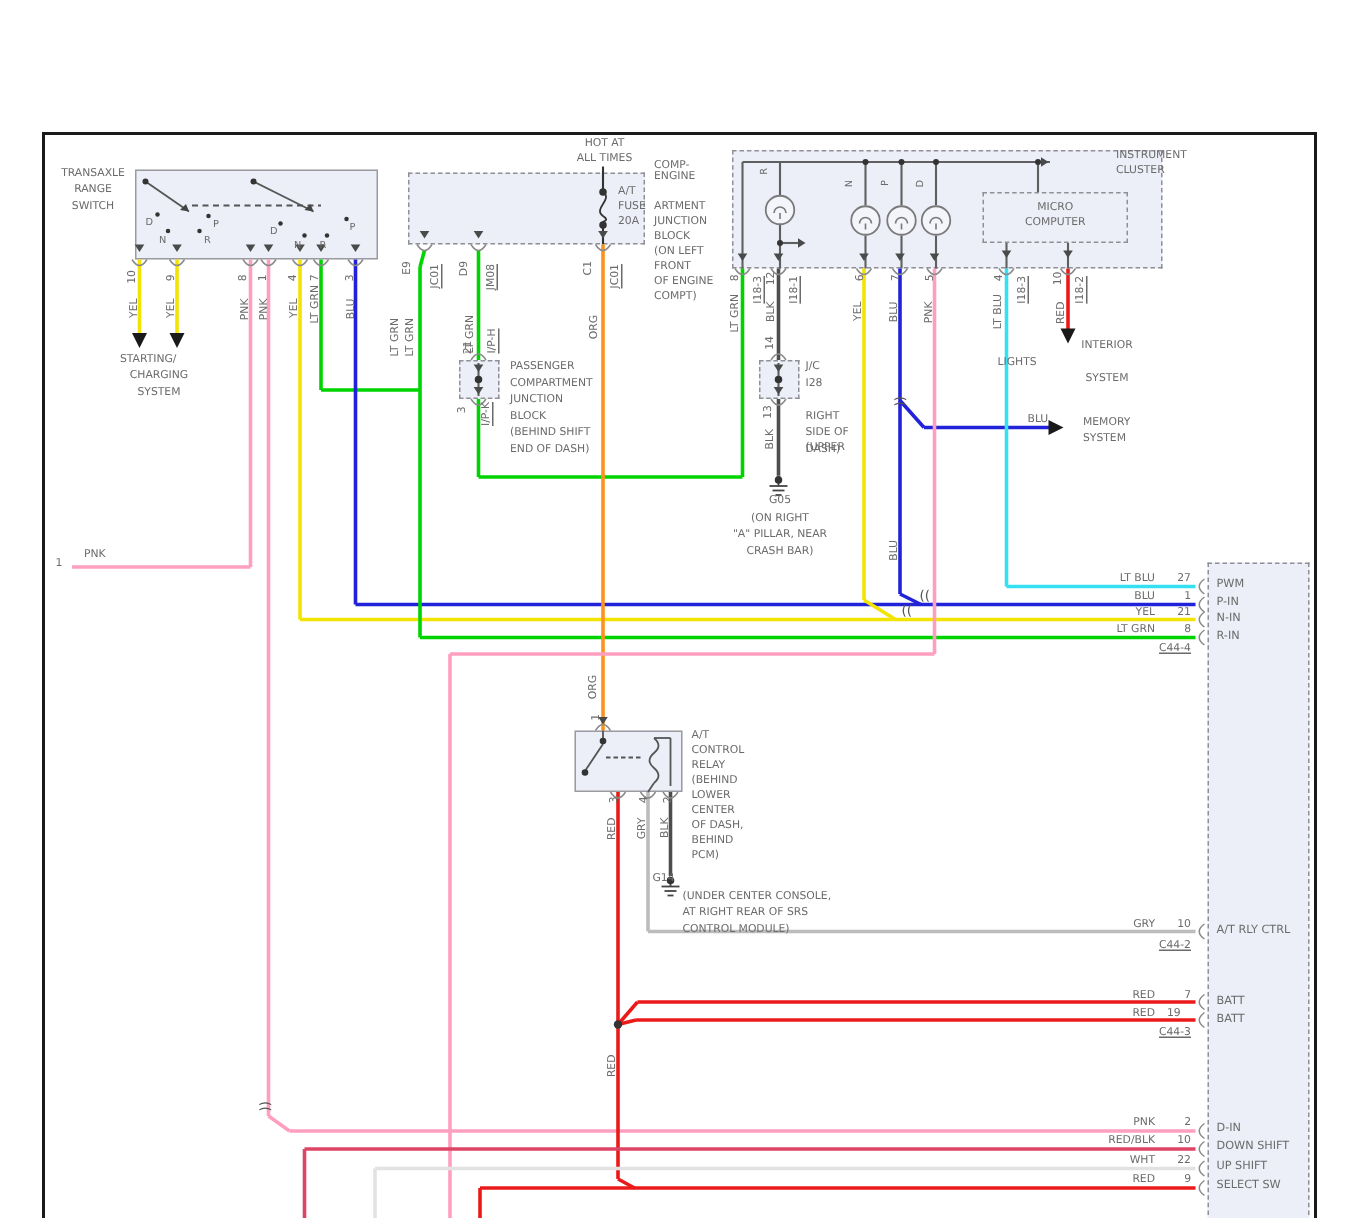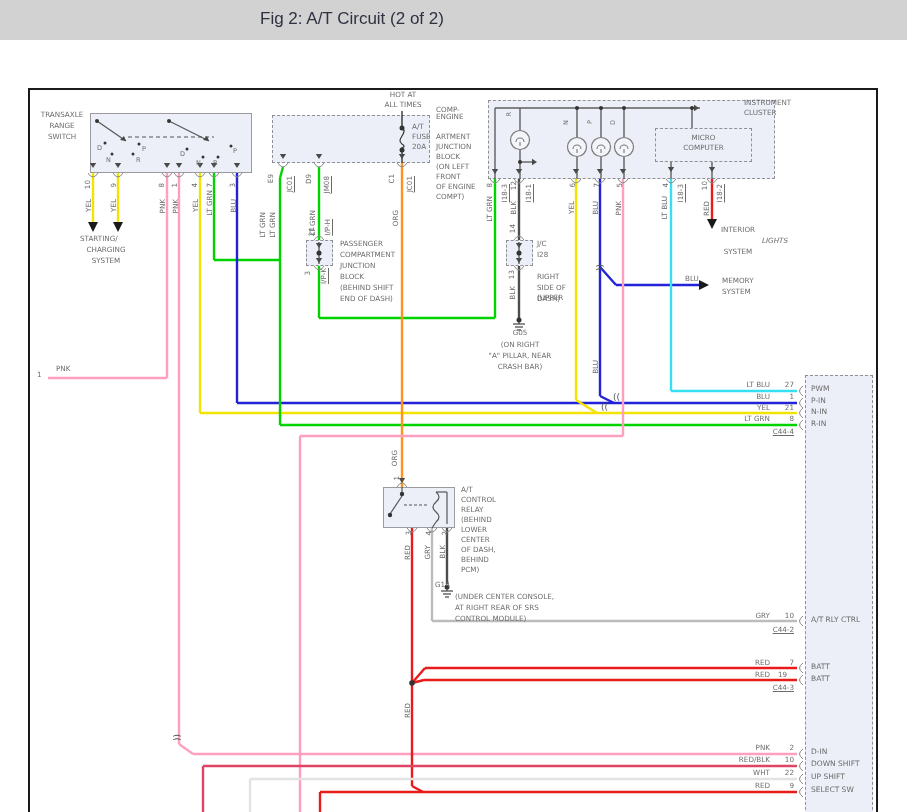--- a/index.html
+++ b/index.html
@@ -14,23 +14,20 @@
   .box.solid{border:1px solid #9a9aa0;}
   .lbl{position:absolute;font-size:7.2px;color:#6b6b6b;white-space:nowrap;line-height:1.05;}
   .lbl.rot{writing-mode:vertical-rl;transform:rotate(180deg);}
   .lbl.u{text-decoration:underline;}
   svg{position:absolute;left:0;top:0;pointer-events:none;}
 </style>
 </head>
 <body>
 
 <div id="stage">
-  <div id="titlebar">
-    <span id="title">Fig 2: A/T Circuit (2 of 2)</span>
-  </div>
   <div id="frame"></div>
   <div id="boxes">
       <div class="box solid" style="left: 90px; top: 113px; width: 162px; height: 60px;"></div>
       <div class="box dashed" style="left: 272px; top: 115px; width: 158px; height: 48px;"></div>
       <div class="box dashed" style="left: 306px; top: 240px; width: 27px; height: 26px;"></div>
       <div class="box dashed" style="left: 488px; top: 100px; width: 287px; height: 79px;"></div>
       <div class="box dashed" style="left: 655px; top: 128px; width: 97px; height: 34px;"></div>
       <div class="box dashed" style="left: 506px; top: 240px; width: 27px; height: 26px;"></div>
       <div class="box solid" style="left: 383px; top: 487px; width: 72px; height: 41px;"></div>
       <div class="box dashed" style="left: 805px; top: 375px; width: 68px; height: 450px;"></div>
@@ -340,21 +337,21 @@
       <div class="lbl" style="left: 537px; top: 273px;">RIGHT</div>
       <div class="lbl" style="left: 537px; top: 284px;">SIDE OF</div>
       <div class="lbl" style="left: 537px; top: 295px;">DASH)</div>
       <div class="lbl rot" style="left: 508px; top: 270px;">13</div>
       <div class="lbl rot" style="left: 509px; top: 286px;">BLK</div>
       <div class="lbl" style="left: 455px; top: 329px; width: 130px; text-align: center;">G05</div>
       <div class="lbl" style="left: 455px; top: 341px; width: 130px; text-align: center;">(ON RIGHT</div>
       <div class="lbl" style="left: 455px; top: 352px; width: 130px; text-align: center;">"A" PILLAR, NEAR</div>
       <div class="lbl" style="left: 455px; top: 363px; width: 130px; text-align: center;">CRASH BAR)</div>
       <div class="lbl" style="left: 702px; top: 226px; width: 72px; text-align: center;">INTERIOR</div>
-      <div class="lbl" style="left: 716px; top: 237px; width: 72px; text-align: right; font-style: italic;">LIGHTS</div>
+      <div class="lbl" style="left: 665px; top: 237px; width: 72px; text-align: left;">LIGHTS</div>
       <div class="lbl" style="left: 702px; top: 248px; width: 72px; text-align: center;">SYSTEM</div>
       <div class="lbl" style="left: 685px; top: 275px;">BLU</div>
       <div class="lbl" style="left: 722px; top: 277px;">MEMORY</div>
       <div class="lbl" style="left: 722px; top: 288px;">SYSTEM</div>
       <div class="lbl" style="left: 37px; top: 371px;">1</div>
       <div class="lbl" style="left: 56px; top: 365px;">PNK</div>
       <div class="lbl rot" style="left: 592px; top: 360px;">BLU</div>
       <div class="lbl" style="left: 718px; top: 381px; width: 52px; text-align: right;">LT BLU</div>
       <div class="lbl" style="left: 778px; top: 381px; width: 16px; text-align: right;">27</div>
       <div class="lbl" style="left: 811px; top: 385px; font-size: 7.5px;">PWM</div>

